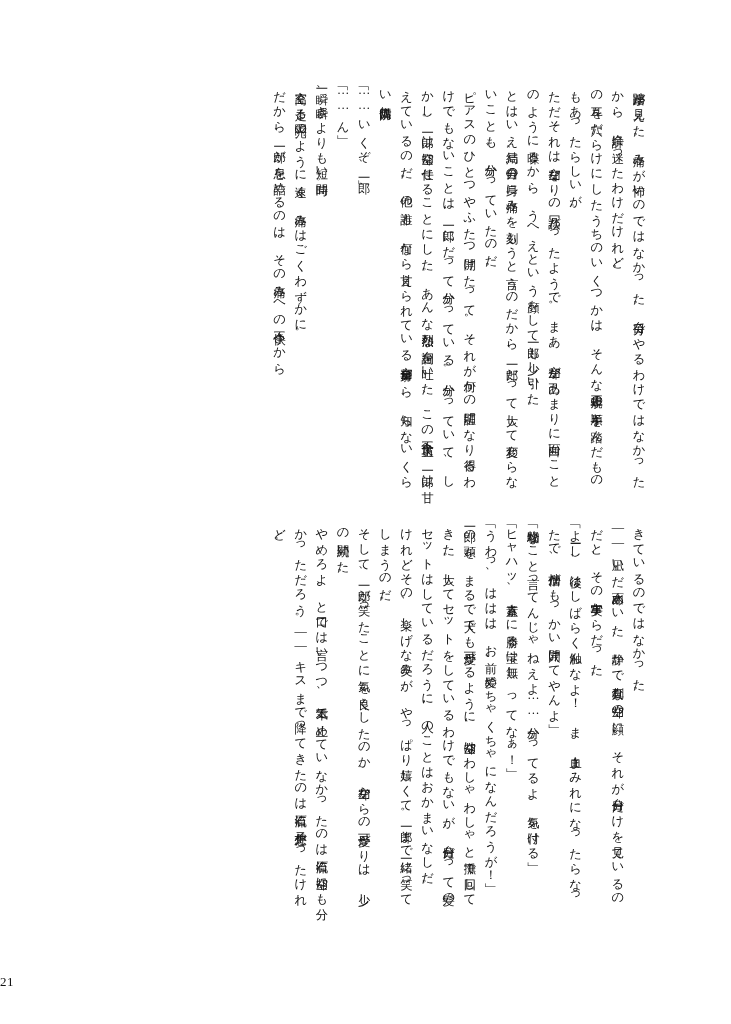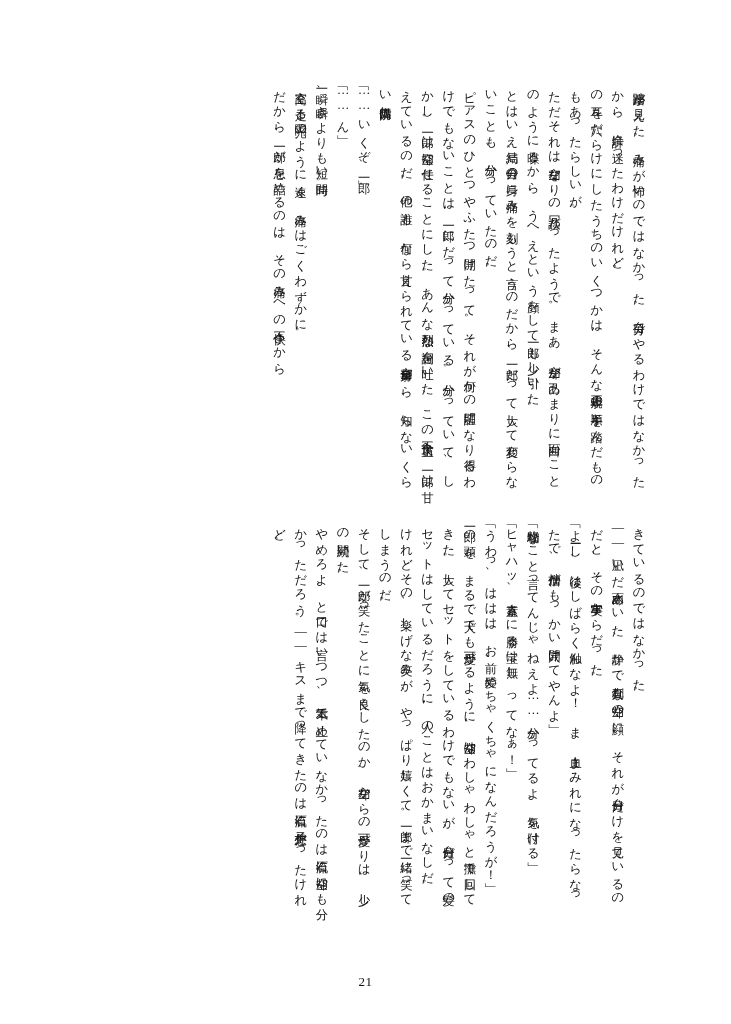--- a/index.html
+++ b/index.html
@@ -50,21 +50,20 @@
     width: 520px;
   }
 
   
 
   .page-number {
     position: absolute;
     bottom: 34px;
     left: 0;
     right: 0;
-    text-align: center;
     font-size: 13px;
     font-family: "Liberation Serif", "DejaVu Serif", serif;
     color: #111;
     letter-spacing: 0.5px;
   }
 </style>
 </head>
 <body>
 
 <div class="page">

